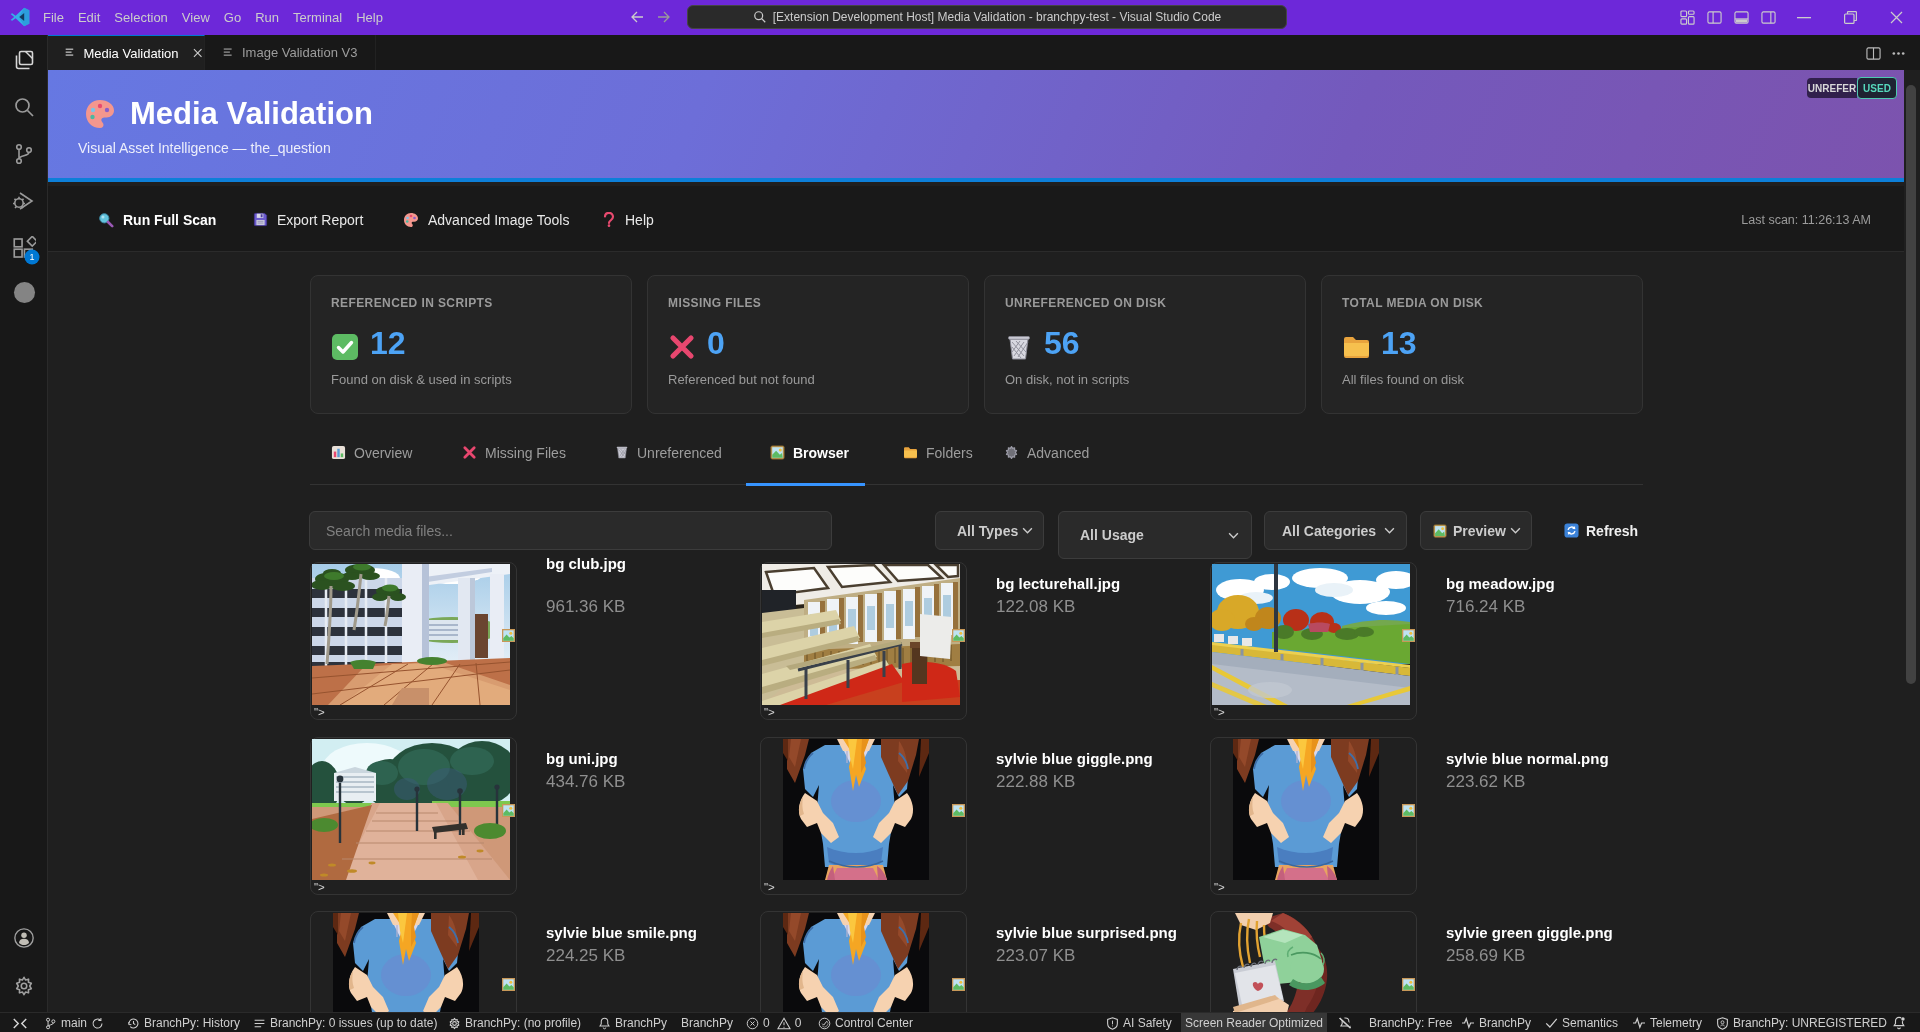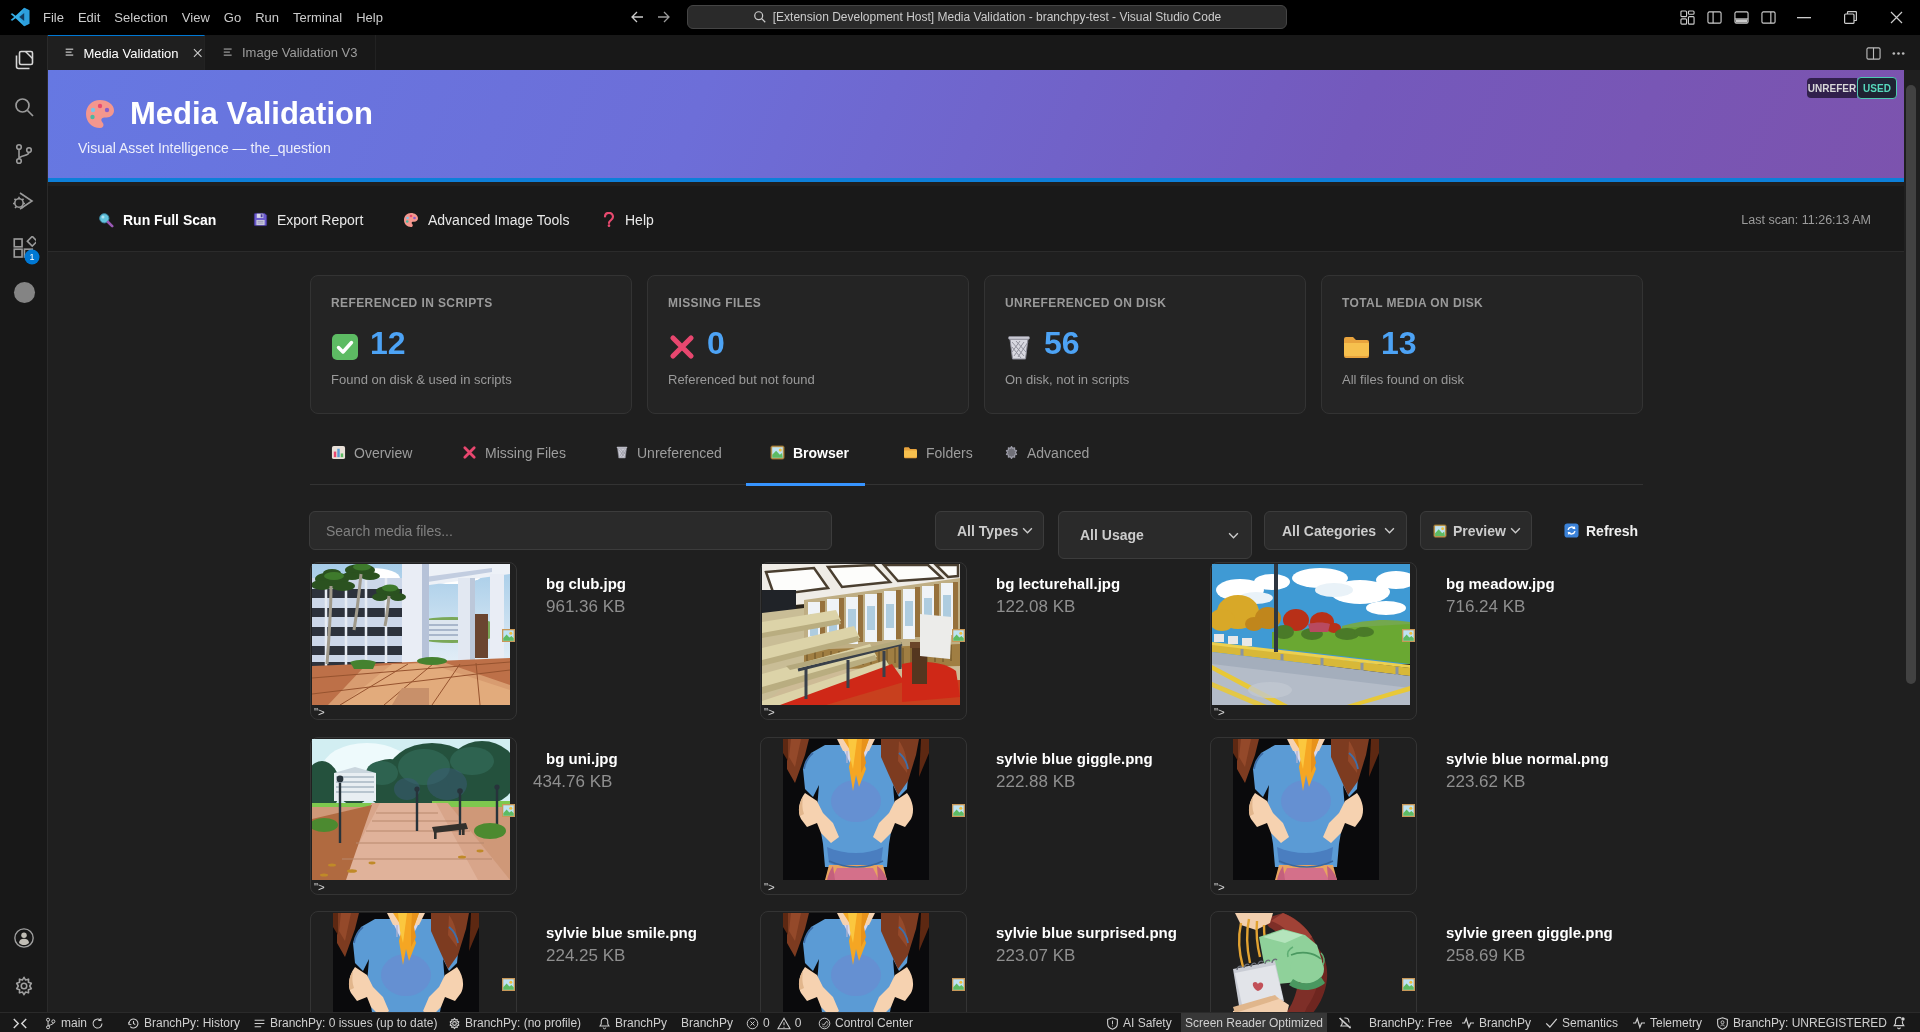--- a/index.html
+++ b/index.html
@@ -1,20 +1,20 @@
 <!DOCTYPE html>
 <html><head>
 <meta charset="utf-8">
 <style>
 * { margin:0; padding:0; box-sizing:border-box; }
 html,body { width:1920px; height:1032px; overflow:hidden; background:#1f1f1f;
   font-family:"Liberation Sans", sans-serif; }
 .abs { position:absolute; }
 
-#titlebar { position:absolute; left:0; top:0; width:1920px; height:35px; background:#000000; }
+#titlebar { position:absolute; left:0; top:0; width:1920px; height:35px; background:#6d28d9; }
 #menus { position:absolute; left:36px; top:0; height:35px; display:flex; align-items:center; color:#cccccc; font-size:13px; }
 #menus span { padding:0 7px; }
 #tb-search { position:absolute; left:687px; top:5px; width:600px; height:24px; background:#2a2a2a; border:1px solid #454545; border-radius:6px; color:#cccccc; font-size:12px; display:flex; align-items:center; justify-content:center; }
 
 #tabbar { position:absolute; left:48px; top:35px; width:1872px; height:35px; background:#181818; }
 .tab { position:absolute; top:0; height:35px; display:flex; align-items:center; font-size:13px; white-space:nowrap; overflow:hidden; }
 #tab1 { left:0; width:157px; background:#1f1f1f; border-top:1px solid #0078d4; border-right:1px solid #222; color:#ffffff; }
 #tab2 { left:158px; width:170px; background:#181818; color:#9d9d9d; border-right:1px solid #222; }
 
 #activitybar { position:absolute; left:0; top:35px; width:48px; height:977px; background:#181818; border-right:1px solid #2a2a2a; }
@@ -487,21 +487,21 @@
         </g>
       <path d="M38 98c8-3 18-3 26 0l-3 7H42Z" fill="#45822f"></path>
       <ellipse cx="120" cy="97" rx="15" ry="4" fill="#45822f"></ellipse>
       <path d="M90 124h27v17H80Z" fill="#c8906a"></path>
       </svg>
     <div class="artifact" style="left:3px;bottom:1px">"&gt;</div>
     <svg class="abs" style="right:1px;top:66px" width="13" height="13" viewBox="0 0 13 13">
         <use href="#fbicon"></use>
       </svg>
   </div>
-  <div class="mname" style="left:498px;top:505px">bg club.jpg</div>
+  <div class="mname" style="left:498px;top:485px">bg club.jpg</div>
   <div class="msize" style="left:498px;top:527px">961.36 KB</div>
   <div class="mcard" style="left:712px;top:492px">
     <svg class="abs" style="left:1px;top:1px" width="198" height="141" viewBox="0 0 198 141">
       <rect width="198" height="141" fill="#cdbb96"></rect>
       <path d="M0 0h198v26L0 44Z" fill="#efece6"></path>
       <g fill="#fdfdfb" stroke="#4a3f30" stroke-width="2.5">
           <path d="M4 8 52 4l14 20-54 7Z"></path>
           <path d="M66 3l46-2 16 17-48 5Z"></path>
           <path d="M122 1h44l14 13-44 3Z"></path>
           <path d="M174 1h22v11l-10 1Z"></path>
@@ -701,21 +701,21 @@
           <ellipse cx="150" cy="118" rx="4" ry="1.5"></ellipse>
           <ellipse cx="168" cy="112" rx="3.5" ry="1.4"></ellipse>
         </g>
       </svg>
     <div class="artifact" style="left:3px;bottom:1px">"&gt;</div>
     <svg class="abs" style="right:1px;top:66px" width="13" height="13" viewBox="0 0 13 13">
         <use href="#fbicon"></use>
       </svg>
   </div>
   <div class="mname" style="left:498px;top:680px">bg uni.jpg</div>
-  <div class="msize" style="left:485px;top:702px">434.76 KB</div>
+  <div class="msize" style="left:498px;top:702px">434.76 KB</div>
   <div class="mcard" style="left:712px;top:667px">
     <svg class="abs" style="left:22px;top:1px" width="146" height="141" viewBox="0 0 146 141">
         <use href="#sylvieblue"></use>
       </svg>
     <div class="artifact" style="left:3px;bottom:1px">"&gt;</div>
     <svg class="abs" style="right:1px;top:66px" width="13" height="13" viewBox="0 0 13 13">
         <use href="#fbicon"></use>
       </svg>
   </div>
   <div class="mname" style="left:948px;top:680px">sylvie blue giggle.png</div>

